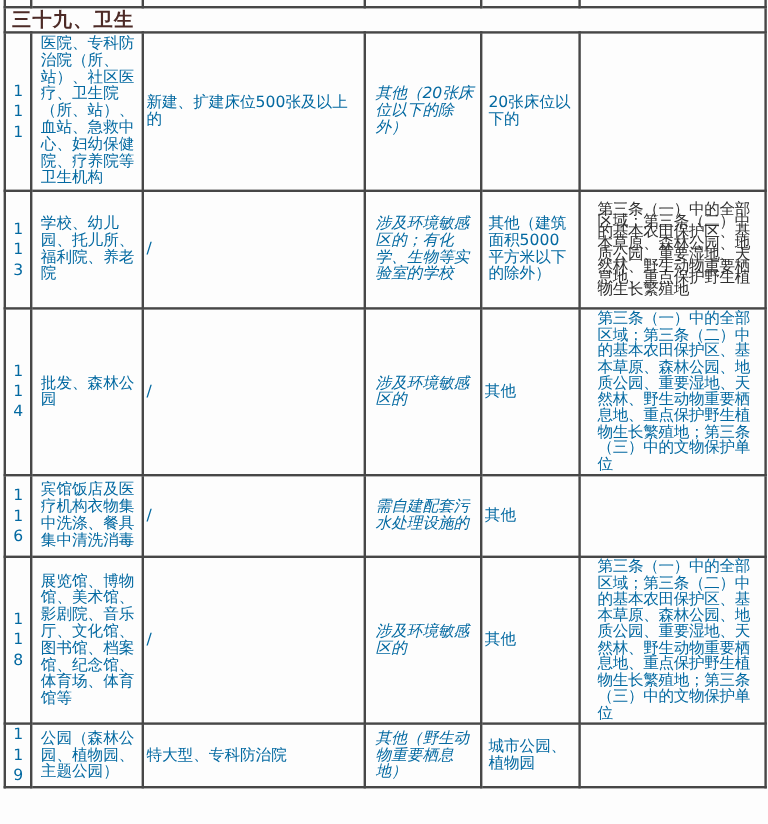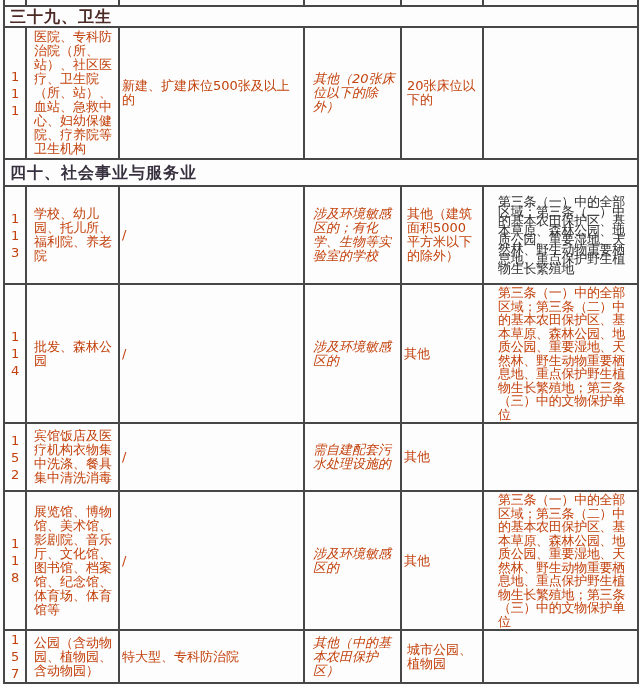--- a/index.html
+++ b/index.html
@@ -24,21 +24,21 @@
     table-layout: fixed;
   }
   td {
     border: 2px solid #474747;
     font-size: 13px;
     line-height: 14px;
     vertical-align: middle;
     padding: 2px 3px;
     overflow: hidden;
     word-break: break-all;
-    color: #c2410c;
+    color: #0369a1;
   }
   tr.spacer-row td { border-top: none; height: 6px; padding: 0; }
   td.section-cell {
     font-weight: bold;
     font-size: 16px;
     letter-spacing: 1px;
     padding: 2px 2px 2px 5px;
     word-break: keep-all;
     white-space: nowrap;
   }
@@ -95,63 +95,60 @@
 
     <tr class="r111">
       <td class="num">111</td>
       <td class="cat">医院、专科防治院（所、站）、社区医疗、卫生院（所、站）、血站、急救中心、妇幼保健院、疗养院等卫生机构</td>
       <td class="center">新建、扩建床位500张及以上的</td>
       <td class="form">其他（20张床位以下的除外）</td>
       <td class="reg">20张床位以下的</td>
       <td class="sens"></td>
     </tr>
 
-    <tr>
-      <td colspan="6" class="section-cell s40">四十、社会事业与服务业</td>
-    </tr>
 
     <tr class="r113">
       <td class="num">113</td>
       <td class="cat">学校、幼儿园、托儿所、福利院、养老院</td>
       <td class="center">/</td>
       <td class="form">涉及环境敏感区的；有化学、生物等实验室的学校</td>
       <td class="reg">其他（建筑面积5000平方米以下的除外）</td>
       <td class="sens squeeze">第三条（一）中的全部区域；第三条（二）中的基本农田保护区、基本草原、森林公园、地质公园、重要湿地、天然林、野生动物重要栖息地、重点保护野生植物生长繁殖地</td>
     </tr>
 
     <tr class="r114">
       <td class="num">114</td>
       <td class="cat">批发、森林公园</td>
       <td class="center">/</td>
       <td class="form">涉及环境敏感区的</td>
       <td class="reg center">其他</td>
       <td class="sens dense">第三条（一）中的全部区域；第三条（二）中的基本农田保护区、基本草原、森林公园、地质公园、重要湿地、天然林、野生动物重要栖息地、重点保护野生植物生长繁殖地；第三条（三）中的文物保护单位</td>
     </tr>
 
     <tr class="r116">
-      <td class="num">152</td>
+      <td class="num">116</td>
       <td class="cat">宾馆饭店及医疗机构衣物集中洗涤、餐具集中清洗消毒</td>
       <td class="center">/</td>
       <td class="form">需自建配套污水处理设施的</td>
       <td class="reg center">其他</td>
       <td class="sens"></td>
     </tr>
 
     <tr class="r118">
       <td class="num">118</td>
       <td class="cat">展览馆、博物馆、美术馆、影剧院、音乐厅、文化馆、图书馆、档案馆、纪念馆、体育场、体育馆等</td>
       <td class="center">/</td>
       <td class="form">涉及环境敏感区的</td>
       <td class="reg center">其他</td>
       <td class="sens dense">第三条（一）中的全部区域；第三条（二）中的基本农田保护区、基本草原、森林公园、地质公园、重要湿地、天然林、野生动物重要栖息地、重点保护野生植物生长繁殖地；第三条（三）中的文物保护单位</td>
     </tr>
 
     <tr class="r119">
-      <td class="num">157</td>
-      <td class="cat">公园（含动物园、植物园、含动物园）</td>
+      <td class="num">119</td>
+      <td class="cat">公园（森林公园、植物园、主题公园）</td>
       <td class="center">特大型、专科防治院</td>
-      <td class="form">其他（中的基本农田保护区）</td>
+      <td class="form">其他（野生动物重要栖息地）</td>
       <td class="reg">城市公园、植物园</td>
       <td class="sens"></td>
     </tr>
   </tbody>
     </table>
 </div>
 
 </body></html>

